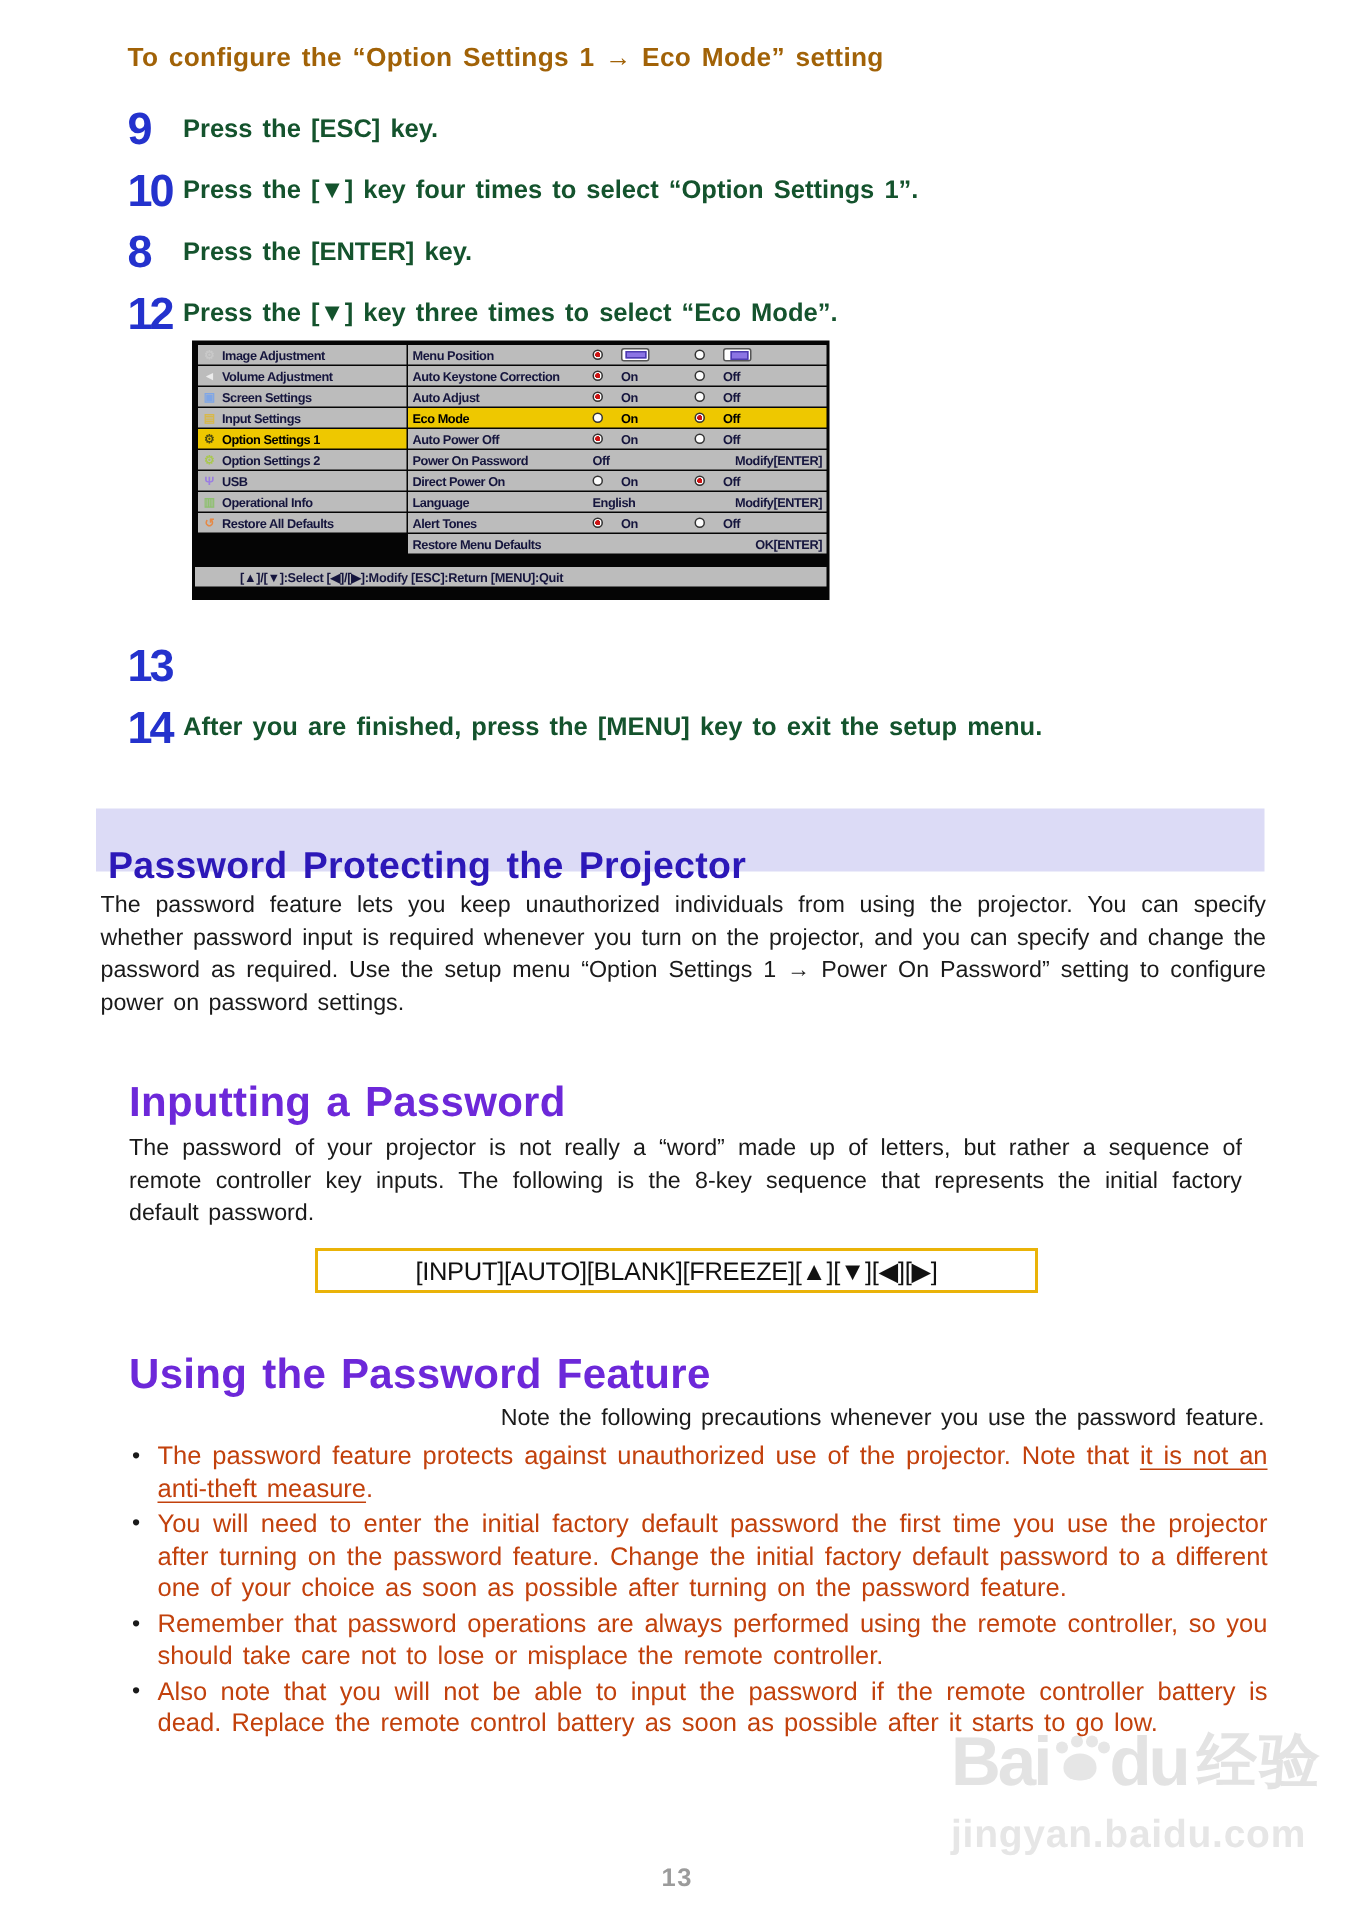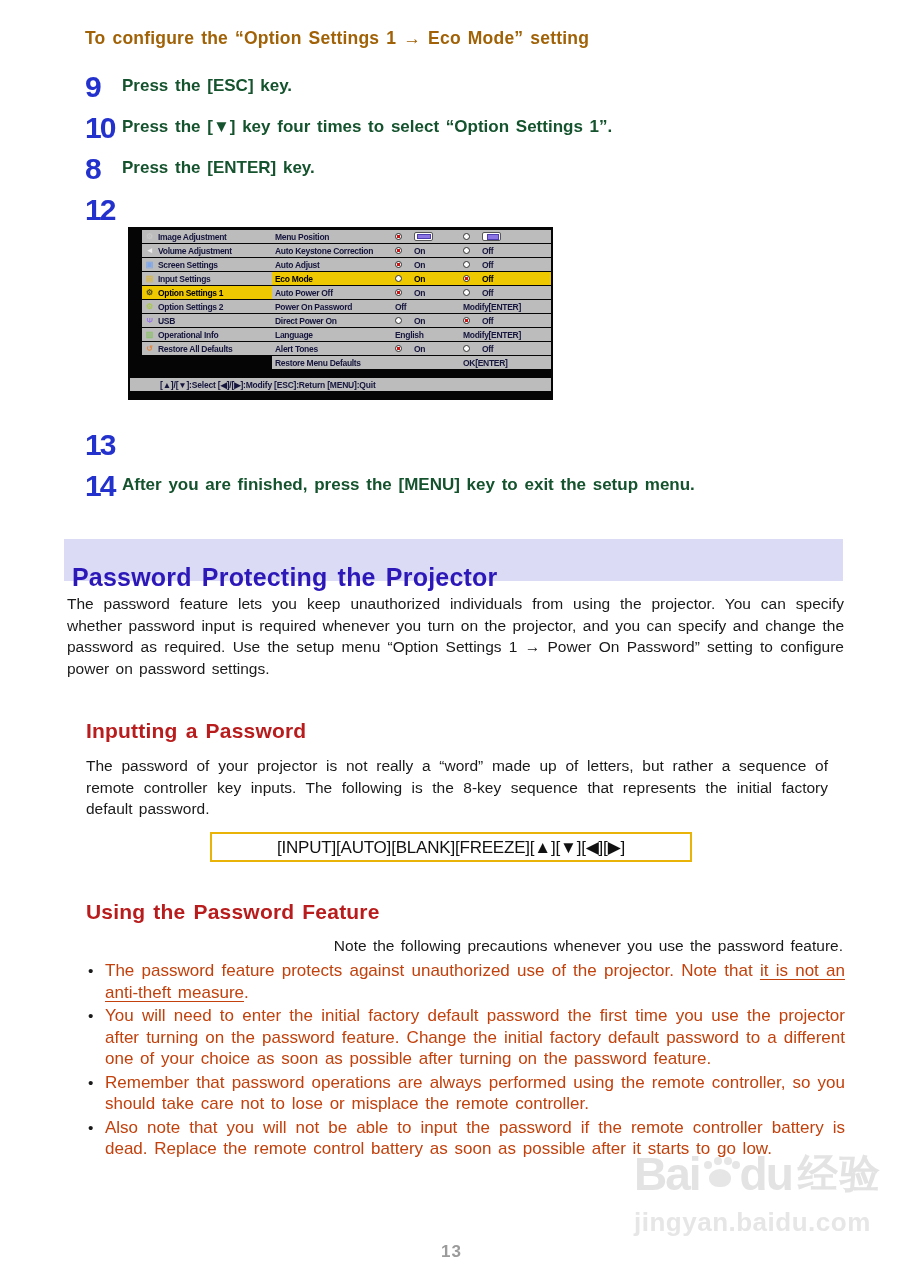--- a/index.html
+++ b/index.html
@@ -23,46 +23,46 @@
   .config-title { position:absolute; left:85px; top:28px; font-size:17.5px; font-weight:bold; color:#a16207; letter-spacing:0.2px; word-spacing:2px; }
   .steps { position:absolute; left:85px; width:760px; }
   #steps-before { top:70px; }
   #steps-after  { top:428px; }
   .step { display:flex; margin-bottom:8px; }
   .step-num { width:37px; flex:0 0 37px; font-size:30px; line-height:33px; font-weight:bold; color:#2432cd; letter-spacing:-2px; }
   .step-text { font-size:17px; font-weight:bold; color:#14532d; padding-top:6px; word-spacing:2px; }
 
   
   .menu-shot { position:absolute; left:128px; top:227px; width:425px; height:173px; background:#050505; }
-  .m-left  { position:absolute; left:14px;  top:3px; width:139px; }
+  .m-left  { position:absolute; left:4px;  top:3px; width:139px; }
   .m-right { position:absolute; left:144px; top:3px; width:279px; }
   .m-row { height:13px; margin-bottom:1px; background:#bcbcbc; display:flex; align-items:center;
            font-size:8.5px; font-weight:bold; color:#15153d; letter-spacing:-0.3px; white-space:nowrap; overflow:hidden; }
   .m-row.sel, .m-row.hl { background:#eec800; color:#000; }
   .m-left-row { padding-left:2px; gap:3px; }
   .m-ico { width:11px; flex:0 0 11px; text-align:center; font-size:8px; line-height:11px; }
   .m-setting-label { flex:1 1 auto; padding-left:3px; overflow:hidden; }
   .cell { display:flex; align-items:center; gap:12px; }
   .c1 { flex:0 0 68px; }
   .c2 { flex:0 0 88px; }
-  .cell.right { padding-right:3px; }
+  .cell.right { justify-content:flex-end; padding-right:3px; }
   .radio { width:7px; height:7px; flex:0 0 7px; border-radius:50%; border:1px solid #333; background:#fdfdfd; }
   .radio.on { background: radial-gradient(circle, #cc1414 0 46%, #fdfdfd 52%); }
   .pos-icon { position:relative; display:inline-block; width:19px; height:9px; background:#fff; border:1px solid #555; border-radius:2px; }
   .pos-icon.pos-left::after  { content:""; position:absolute; left:2px; top:1px; bottom:1px; width:12px; background:#8b74e4; border:1px solid #4d3bb0; }
   .pos-icon.pos-right::after { content:""; position:absolute; right:1px; top:1px; width:10px; height:4px; background:#8b74e4; border:1px solid #4d3bb0; }
   .m-status { position:absolute; left:2px; right:2px; bottom:9px; height:13px; background:#bcbcbc; display:flex; align-items:center;
               padding-left:30px; font-size:8.5px; font-weight:bold; color:#15153d; letter-spacing:-0.2px; }
 
   
   .band { position:absolute; left:64px; top:539px; width:779px; height:42px; background:#dcdbf6; }
   .band-title { padding:4px 0 0 8px; font-size:25px; font-weight:bold; color:#2c18b8; letter-spacing:0.2px; word-spacing:3px;margin-top:20px; }
   .sec-body { position:absolute; left:67px; top:593px; width:777px; font-size:15.5px; line-height:21.5px; text-align:justify; word-spacing:2px; color:#1a1a1a; }
 
-  .sub-title { position:absolute; font-size:21px; font-weight:bold; color:#b91c1c; letter-spacing:0.2px; word-spacing:2px; }
+  .sub-title { position:absolute; font-size:28px; font-weight:bold; color:#6d28d9; letter-spacing:0.2px; word-spacing:2px; }
   #inputting-title { left:86px; top:719px; }
   #using-title     { left:86px; top:900px; }
   .sub-body { position:absolute; left:86px; top:755px; width:742px; font-size:15.5px; line-height:21.5px; text-align:justify; word-spacing:2px; color:#1a1a1a; }
 
   .key-box { position:absolute; left:210px; top:832px; width:482px; height:30px; border:2px solid #eab308; background:#fff;
              display:flex; align-items:center; justify-content:center; font-size:17px; color:#111; letter-spacing:-0.2px; }
 
   .using-note { position:absolute; left:86px; top:937px; width:757px; font-size:15.5px; color:#1a1a1a; word-spacing:2px;text-align:right; }
   .bullets { position:absolute; left:88px; top:960px; width:757px; }
   .bullet { display:flex; gap:7px; margin-bottom:2px; }
@@ -99,20 +99,21 @@
         <div class="step">
           <span class="step-num">10</span>
           <span class="step-text">Press the [▼] key four times to select “Option Settings 1”.</span>
         </div>
         <div class="step">
           <span class="step-num">8</span>
           <span class="step-text">Press the [ENTER] key.</span>
         </div>
         <div class="step">
           <span class="step-num">12</span>
+          <span class="step-text">Press the [▼] key three times to select “Eco Mode”.</span>
         </div>
       </div>
 
     <div class="menu-shot">
       <div class="m-left" id="menu-sidebar">
           <div class="m-row m-left-row">
             <span class="m-ico" style="color: rgb(201, 201, 201);">⚙</span>
             <span class="m-lbl">Image Adjustment</span>
           </div>
           <div class="m-row m-left-row">

